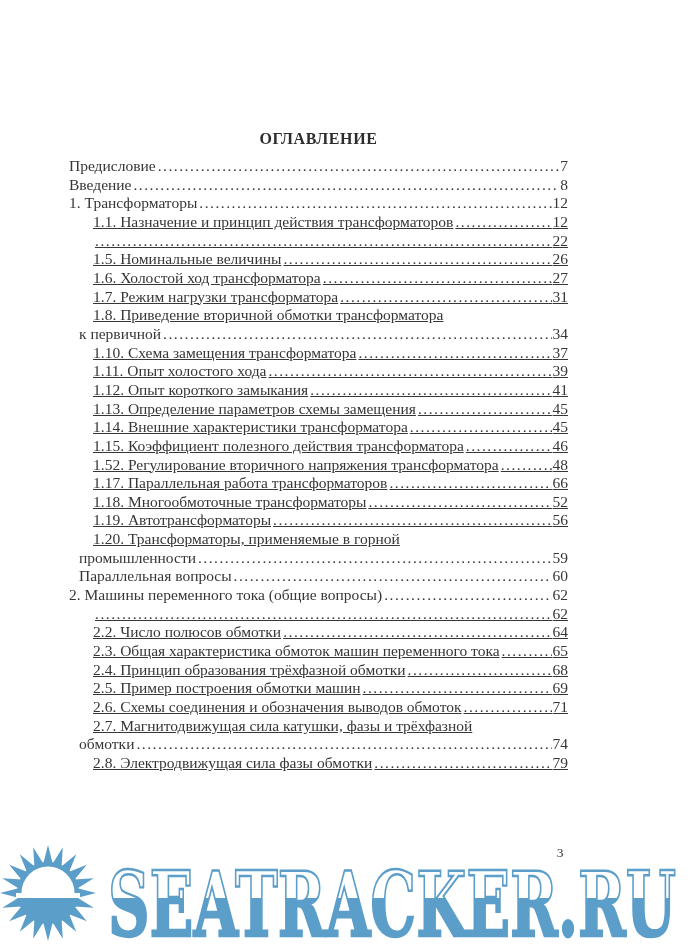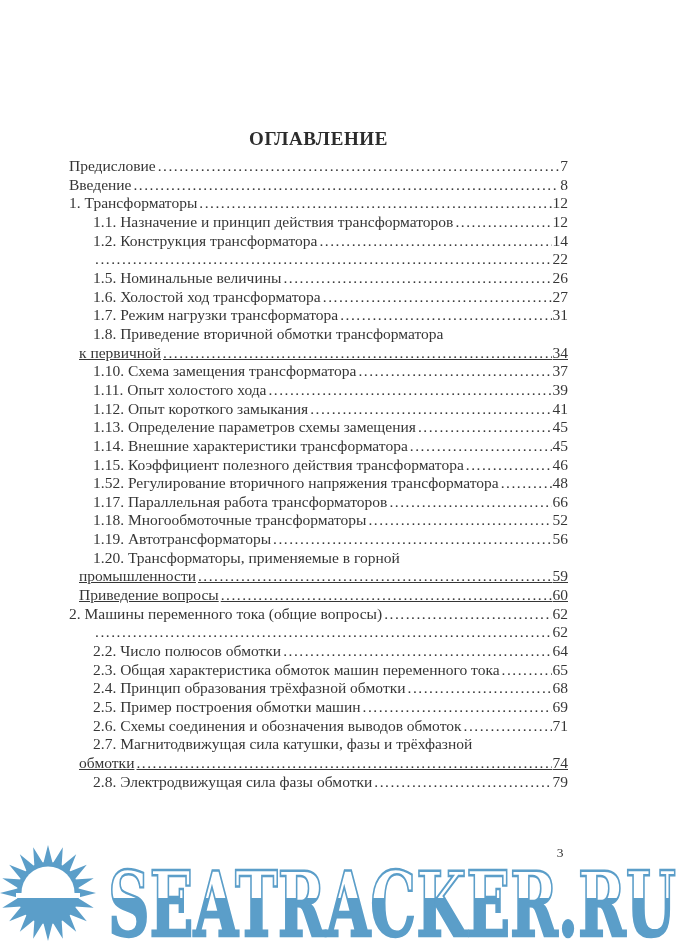--- a/index.html
+++ b/index.html
@@ -13,21 +13,21 @@
     background:#ffffff;
     overflow:hidden;
     font-family:"Liberation Serif", serif;
     color:var(--ink);
   }
   .doc-title{
     position:absolute;
     left:69px;top:126px;width:499px;
     margin:0;
     text-align:center;
-    font-size:19px;line-height:26px;
+    font-size:16px;line-height:26px;
     font-weight:700;
     letter-spacing:0.6px;
     color:#2c2c2c;
   }
   .toc{
     position:absolute;
     left:69px;top:157px;width:499px;
     font-size:15.5px;
   }
   .row{
@@ -43,22 +43,22 @@
     white-space:nowrap;
     padding-left:2px;
     min-width:0;
   }
   .row .leader::after{
     content:"..........................................................................................................................................................................";
     letter-spacing:1.5px;
   }
   .row .pg{flex:0 0 auto; padding-left:1px;}
   .lvl0{padding-left:0;}
-  .lvl1{padding-left:24px;}
-  .lvl2{padding-left:10px;text-decoration:underline;}
+  .lvl1{padding-left:24px;text-decoration:underline;}
+  .lvl2{padding-left:10px;}
   .footer-num{
     position:absolute;
     left:550px;top:845px;width:20px;
     text-align:center;
     font-size:13.5px;
     color:#2f2f2f;
   }
   .watermark{
     position:absolute;
     left:0;top:843px;width:688px;height:102px;
@@ -95,25 +95,20 @@
         <span class="t">1. Трансформаторы</span>
         <span class="leader"></span>
         <span class="pg">12</span>
       </div>
       <div class="row lvl1">
         <span class="t">1.1. Назначение и принцип действия трансформаторов</span>
         <span class="leader"></span>
         <span class="pg">12</span>
       </div>
       <div class="row lvl1">
-        <span class="t">1.2. Конструкция трансформатора</span>
-        <span class="leader"></span>
-        <span class="pg">14</span>
-      </div>
-      <div class="row lvl1">
         <span class="leader"></span>
         <span class="pg">22</span>
       </div>
       <div class="row lvl1">
         <span class="t">1.5. Номинальные величины</span>
         <span class="leader"></span>
         <span class="pg">26</span>
       </div>
       <div class="row lvl1">
         <span class="t">1.6. Холостой ход трансформатора</span>
@@ -185,21 +180,21 @@
       </div>
       <div class="row lvl1">
         <span class="t">1.20. Трансформаторы, применяемые в горной</span>
       </div>
       <div class="row lvl2">
         <span class="t">промышленности</span>
         <span class="leader"></span>
         <span class="pg">59</span>
       </div>
       <div class="row lvl2">
-        <span class="t">Приведение вопросы</span>
+        <span class="t">Параллельная вопросы</span>
         <span class="leader"></span>
         <span class="pg">60</span>
       </div>
       <div class="row lvl0">
         <span class="t">2. Машины переменного тока (общие вопросы)</span>
         <span class="leader"></span>
         <span class="pg">62</span>
       </div>
       <div class="row lvl1">
         <span class="leader"></span>

